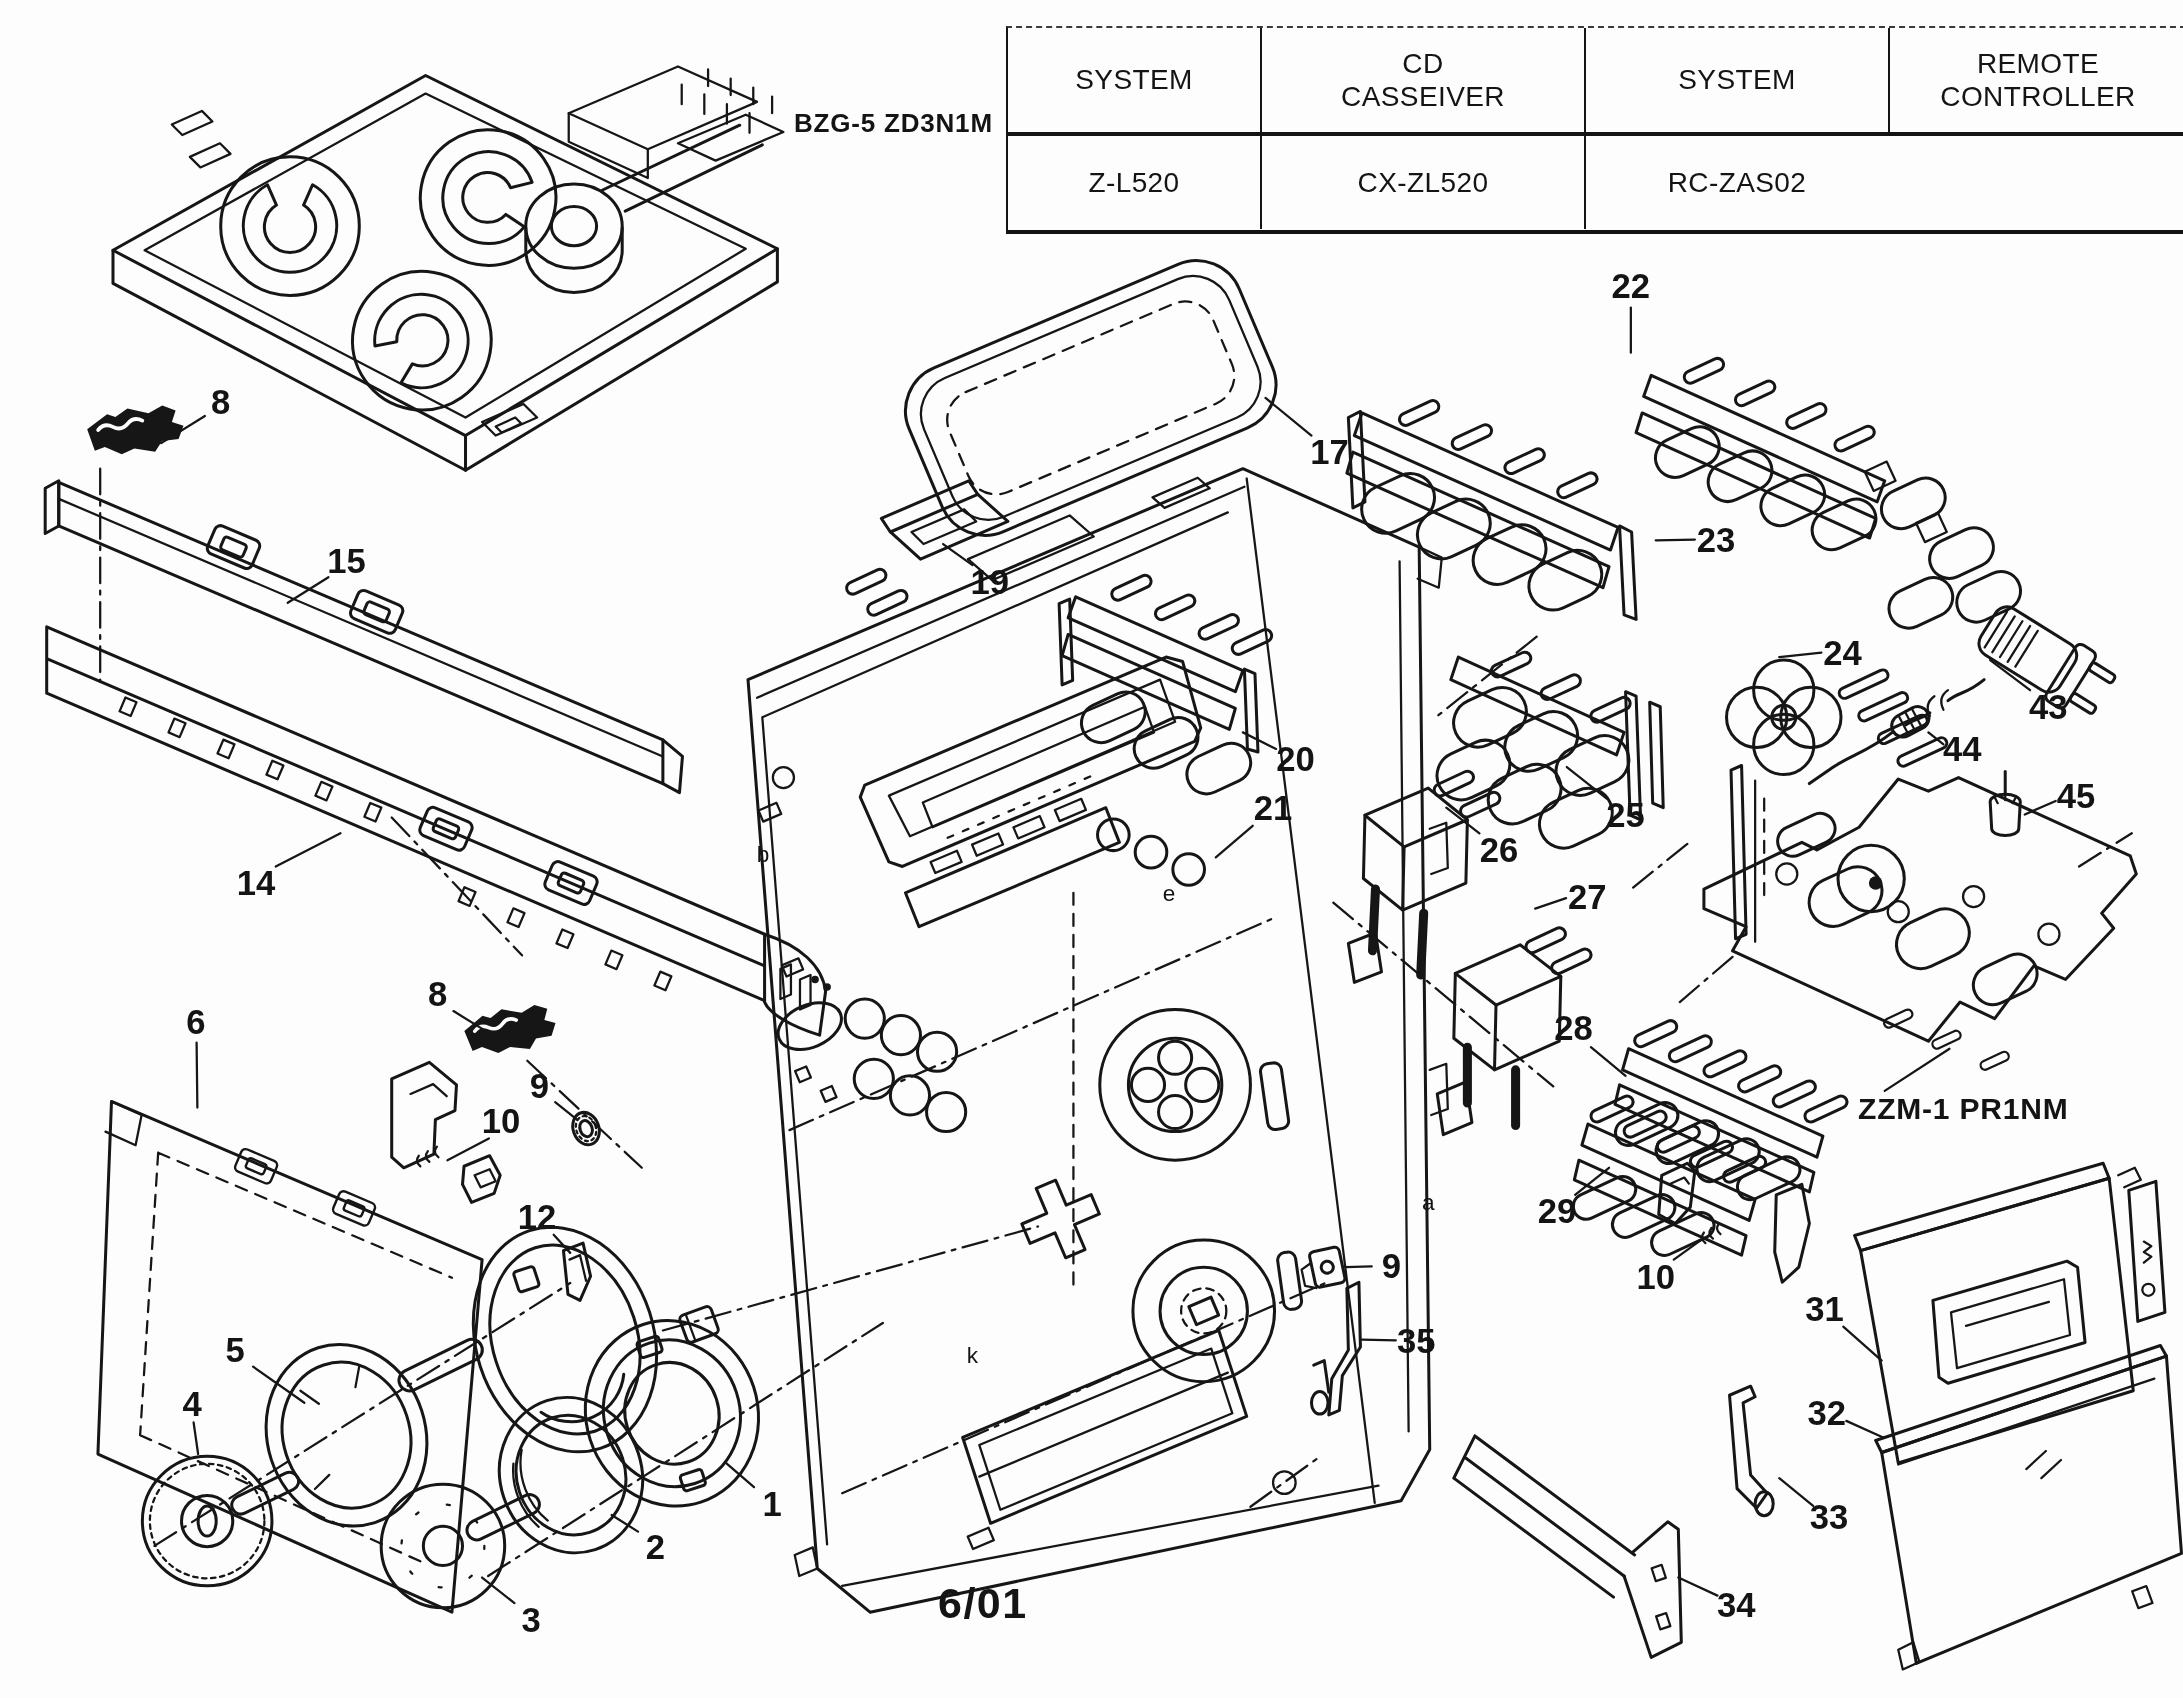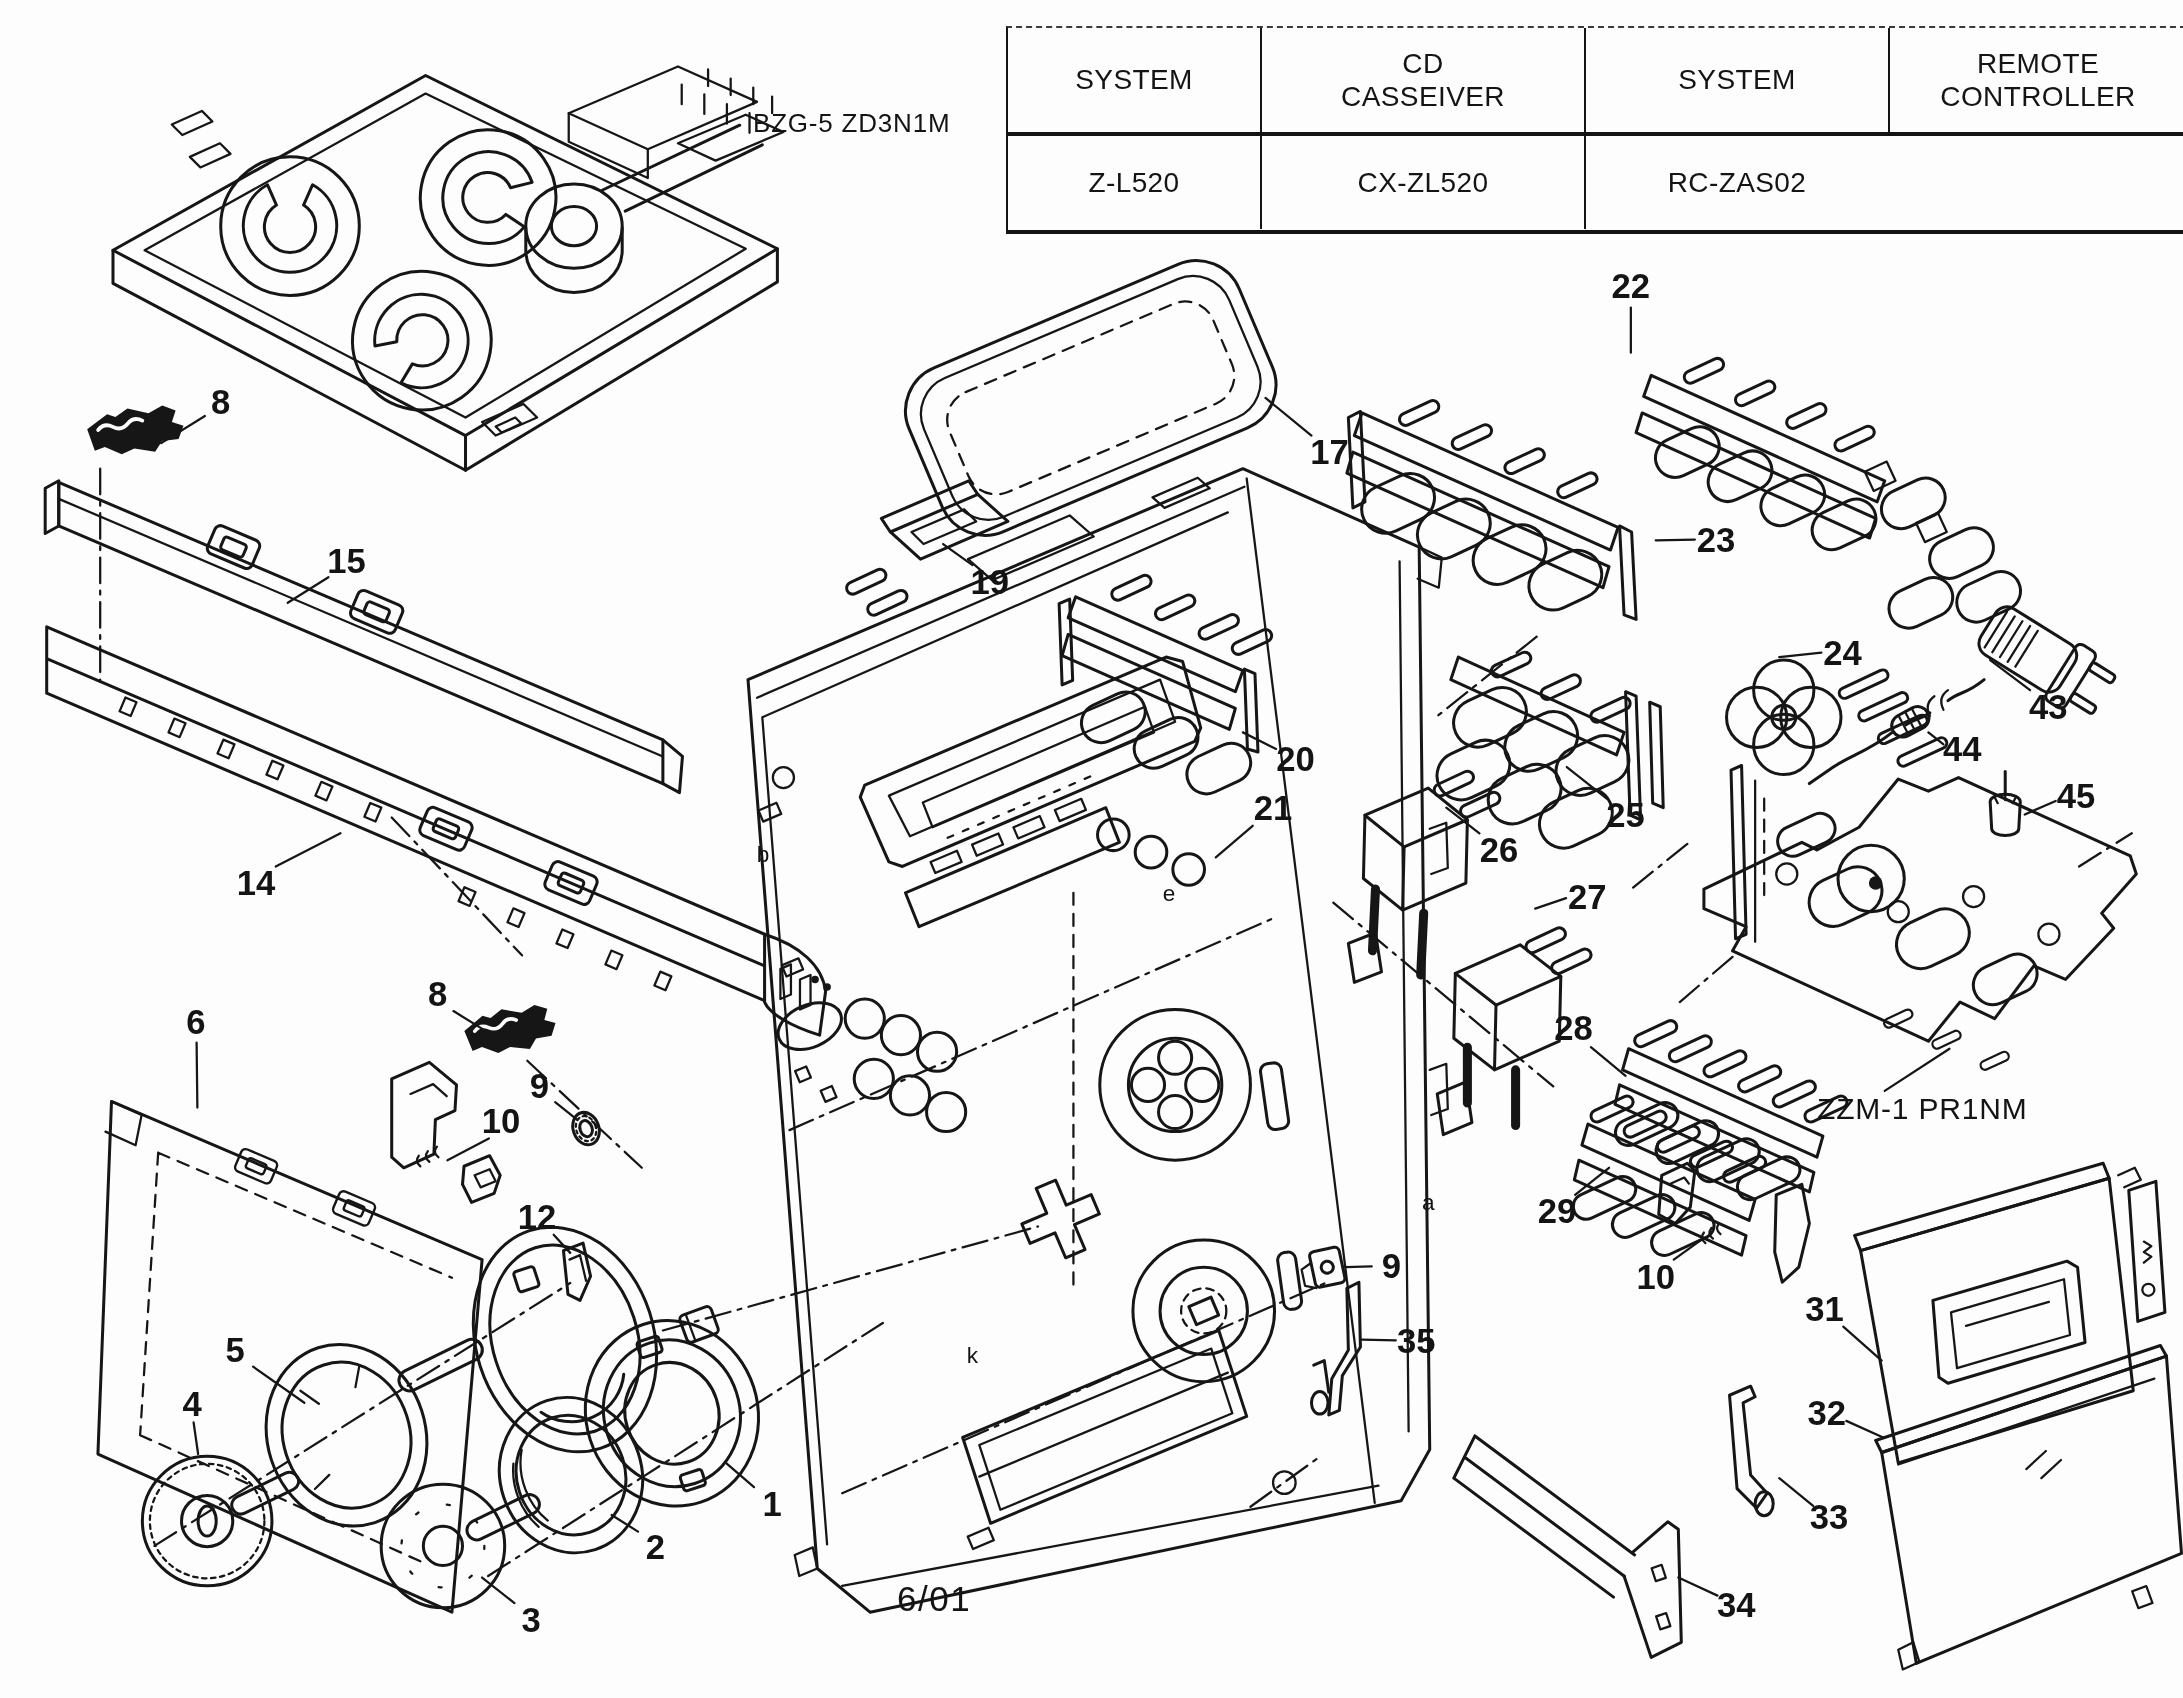--- a/index.html
+++ b/index.html
@@ -15,24 +15,24 @@
   .plabel{font:700 46px "Liberation Sans",sans-serif;fill:#141414;}
   .pletter{font:400 30px "Liberation Sans",sans-serif;fill:#141414;}
   
   .model-table{position:absolute;left:1006px;top:25.6px;width:1178px;height:202px;
     display:grid;grid-template-columns:252px 324px 304px 298px;grid-template-rows:108px 93px;
     border-left:2.3px solid #141414;border-top:2.3px dashed #3a3a3a;border-bottom:4.5px solid #141414;}
   .mt-cell{display:flex;align-items:center;justify-content:center;text-align:center;
     font-size:28px;line-height:33px;letter-spacing:0.4px;white-space:pre-line;}
   .mt-cell.c1,.mt-cell.c2,.mt-cell.c3{border-left:2.3px solid #141414;}
   .mt-head{border-bottom:4.5px solid #141414;}
-  .code{position:absolute;font-weight:400;white-space:nowrap;}
+  .code{position:absolute;font-weight:700;white-space:nowrap;margin-left:41px;}
   .code-bzg{left:753px;top:108px;font-size:26px;letter-spacing:0.8px;}
   .code-zzm{left:1817px;top:1092px;font-size:30px;letter-spacing:0.8px;}
-  .code-rev{left:897px;top:1579px;font-size:35px;letter-spacing:1.5px;}
+  .code-rev{left:897px;top:1579px;font-size:43px;letter-spacing:1.5px;}
 </style>
 </head>
 <body>
 
 <div class="stage">
 
   <svg width="2183" height="1699" viewBox="0 0 2898 2255">
     <defs>
       <rect id="pin" x="-28" y="-8" width="56" height="16" rx="8"></rect>
       <rect id="tooth" x="-30" y="-8" width="60" height="16" rx="8"></rect>

